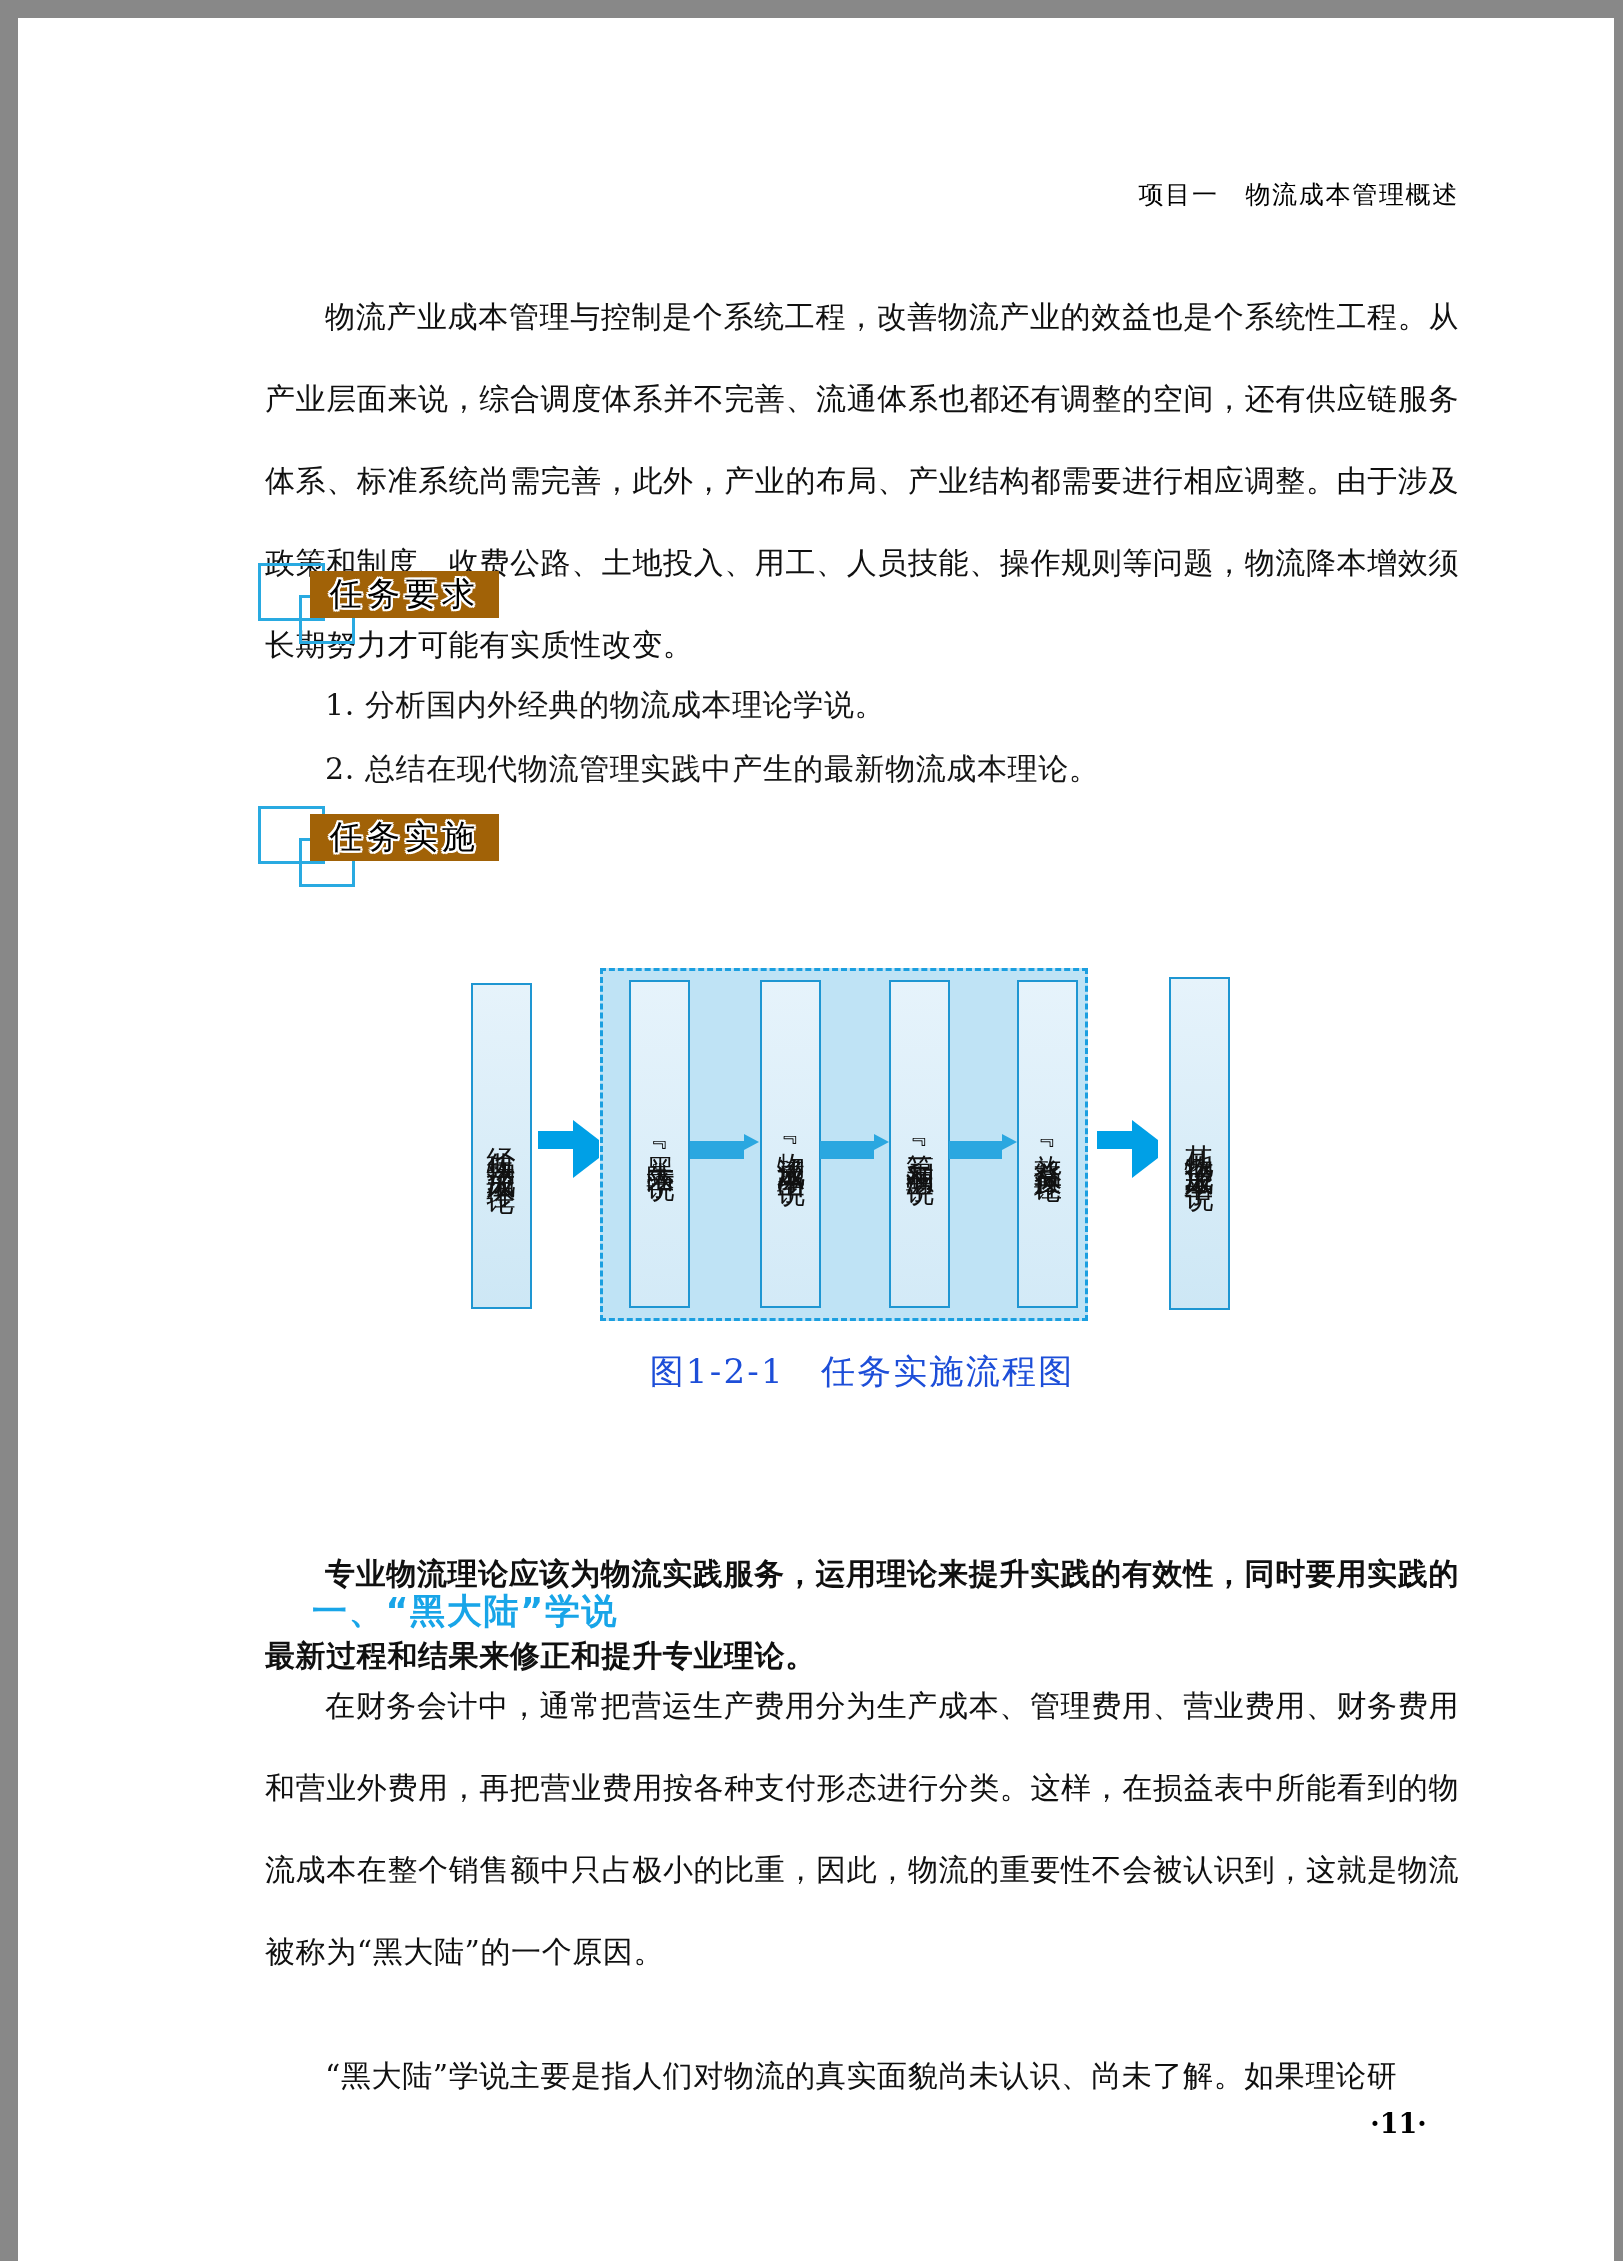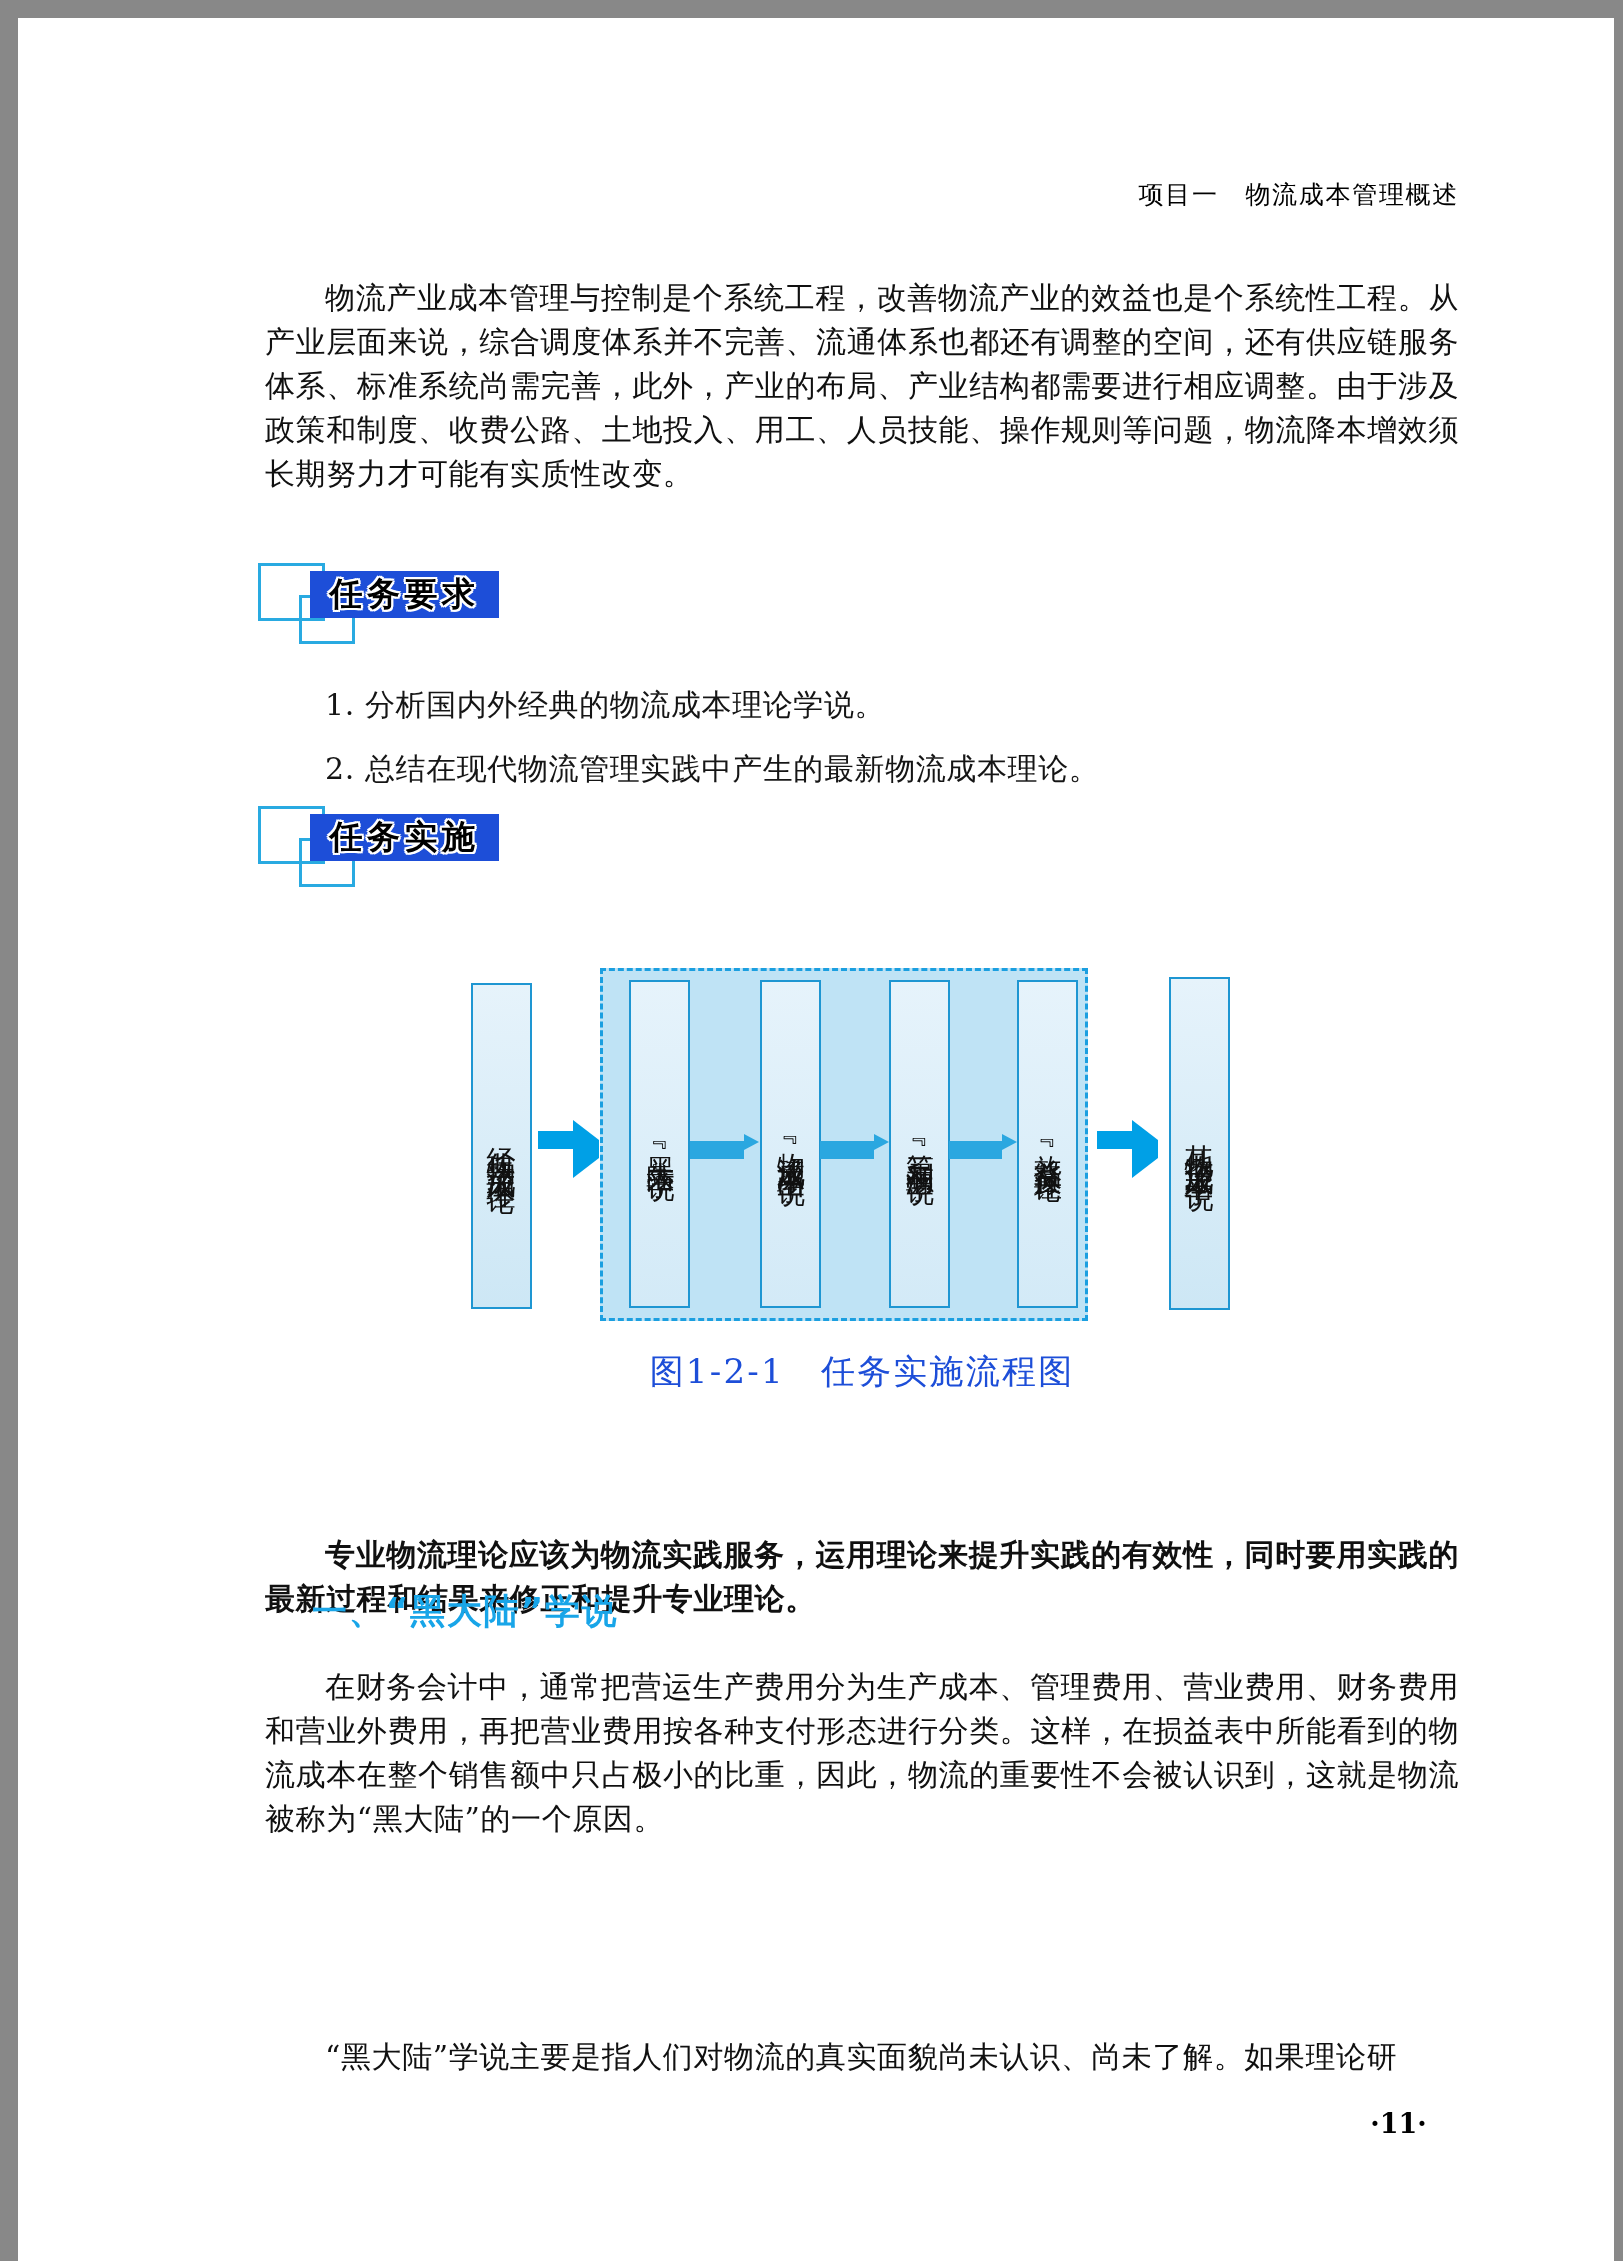--- a/index.html
+++ b/index.html
@@ -13,21 +13,21 @@
     overflow:hidden;
   }
   
   .hdr {
     position:absolute; top:151px; left:238px; width:1212px;
     text-align:right; font-size:25px; letter-spacing:1.7px; color:#000;
   }
   
   .para {
     position:absolute; left:238px; width:1212px;
-    font-size:30px; line-height:44px; letter-spacing:0.6px;
+    font-size:30px; line-height:82px; letter-spacing:0.6px;
     text-align:justify; text-indent:2em; color:#101010;
   }
   .p-intro   { top:249px; }
   .p-theory  { top:1506px;font-weight:bold; }
   .p-s1a     { top:1638px; }
   .p-s1b     { top:1857px; }
   .p-s1c     { top:2008px; }
   .list-item {
     position:absolute; left:238px; width:1212px;
     font-size:30px; line-height:39px; letter-spacing:0.6px; text-indent:2em;
@@ -36,23 +36,23 @@
   .li2 { top:722px; }
   
   .sec { position:absolute; left:238px; width:394px; height:107px; }
   .sec-req { top:543px; }
   .sec-impl { top:786px; }
   .sq { position:absolute; border:3.4px solid #29aae1; background:transparent; }
   .sq-big   { left:2.2px;  top:2.2px;  width:67px; height:58px; }
   .sq-small { left:43px; top:34px; width:56px; height:49px; }
   .banner {
     position:absolute; left:54px; top:10px; width:189px; height:47px;
-    background:#1d4ed8;
+    background:#a16207;
     display:flex; align-items:center; justify-content:center;
-    font-size:33px; font-weight:bold; letter-spacing:4.5px; color:#000;
+    font-size:33px; font-weight:normal; letter-spacing:4.5px; color:#000;
     text-shadow:-1.7px -1.7px 0 #fff, 1.7px -1.7px 0 #fff, -1.7px 1.7px 0 #fff, 1.7px 1.7px 0 #fff,
                  0 -2.2px 0 #fff, 0 2.2px 0 #fff, -2.2px 0 0 #fff, 2.2px 0 0 #fff;
   }
   
   .diagram { position:absolute; left:0; top:0; width:1624px; height:0; }
   .vbox {
     position:absolute;
     writing-mode:vertical-rl;
     display:flex; align-items:center; justify-content:center;
     font-size:29px; letter-spacing:5.6px; color:#111;

